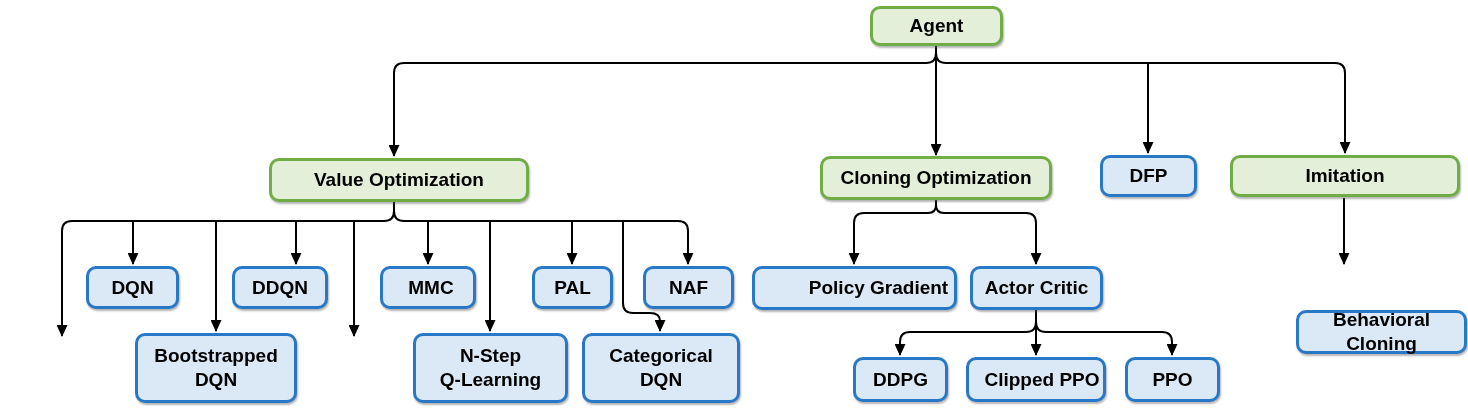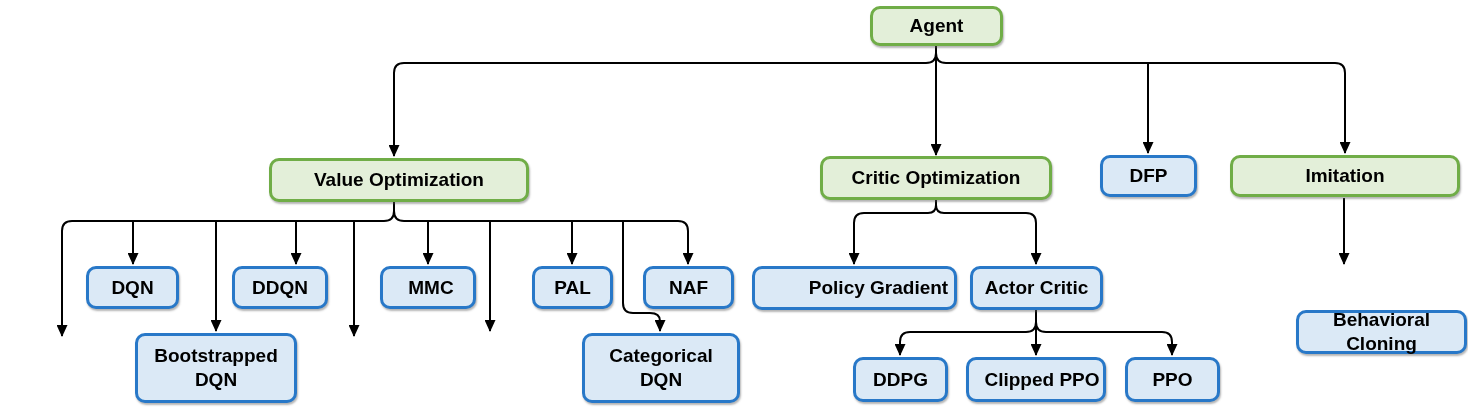--- a/index.html
+++ b/index.html
@@ -70,32 +70,34 @@
 
       <path d="M1036,310 L1036,355" marker-end="url(#ah)"></path>
       <path d="M1036,310 L1036,322 Q1036,332 1026,332 L910,332 Q900,332 900,342 L900,355" marker-end="url(#ah)"></path>
       <path d="M1036,310 L1036,322 Q1036,332 1046,332 L1162,332 Q1172,332 1172,342 L1172,355" marker-end="url(#ah)"></path>
     </g>
   </svg>
 
   <div class="node green" style="left:870px;top:6px;width:133px;height:40px;">Agent</div>
 
   <div class="node green" style="left:269px;top:158px;width:260px;height:44px;">Value Optimization</div>
-  <div class="node green" style="left:820px;top:156px;width:232px;height:44px;">Critic Optimization</div>
+  <div class="node green" style="left:820px;top:156px;width:232px;height:44px;">Cloning Optimization</div>
   <div class="node blue" style="left:1100px;top:155px;width:97px;height:42px;">DFP</div>
   <div class="node green" style="left:1230px;top:155px;width:230px;height:42px;">Imitation</div>
 
   <div class="node blue" style="left:86px;top:266px;width:93px;height:43px;">DQN</div>
   <div class="node blue" style="left:232px;top:266px;width:96px;height:43px;">DDQN</div>
   <div class="node blue" style="left:380px;top:266px;width:96px;height:43px;padding-left:6px;">MMC</div>
   <div class="node blue" style="left:532px;top:266px;width:81px;height:43px;">PAL</div>
   <div class="node blue" style="left:643px;top:266px;width:91px;height:43px;">NAF</div>
 
   <div class="node blue" style="left:135px;top:333px;width:162px;height:70px;">Bootstrapped
 DQN</div>
+  <div class="node blue" style="left:413px;top:333px;width:155px;height:70px;">N-Step
+Q-Learning</div>
   <div class="node blue" style="left:582px;top:333px;width:158px;height:70px;">Categorical
 DQN</div>
 
   <div class="node blue" style="left:752px;top:266px;width:205px;height:44px;padding-left:48px;">Policy Gradient</div>
   <div class="node blue" style="left:970px;top:266px;width:133px;height:44px;">Actor Critic</div>
 
   <div class="node blue" style="left:1296px;top:266px;width:171px;height:44px;margin-top:44px;">Behavioral Cloning</div>
 
   <div class="node blue" style="left:853px;top:357px;width:95px;height:45px;">DDPG</div>
   <div class="node blue" style="left:966px;top:357px;width:140px;height:45px;padding-left:12px;">Clipped PPO</div>

